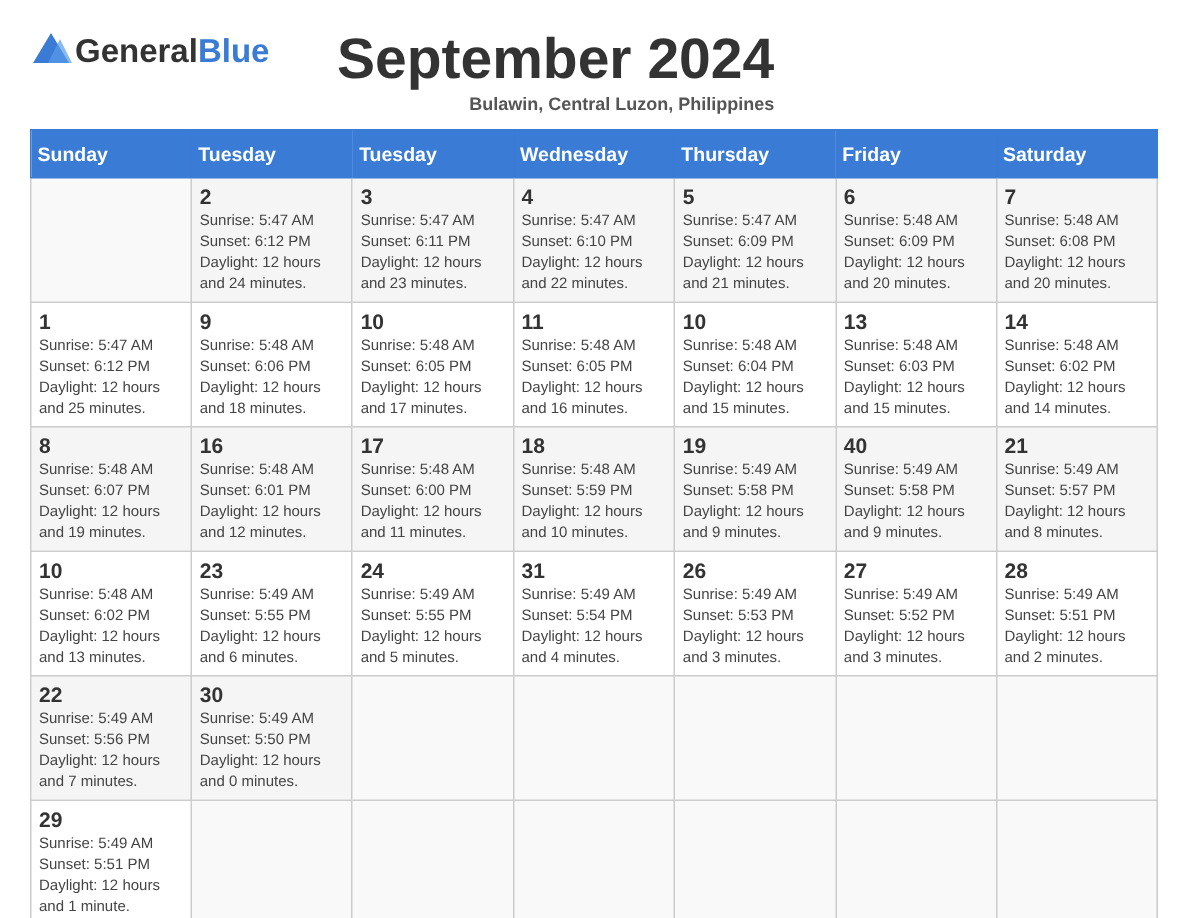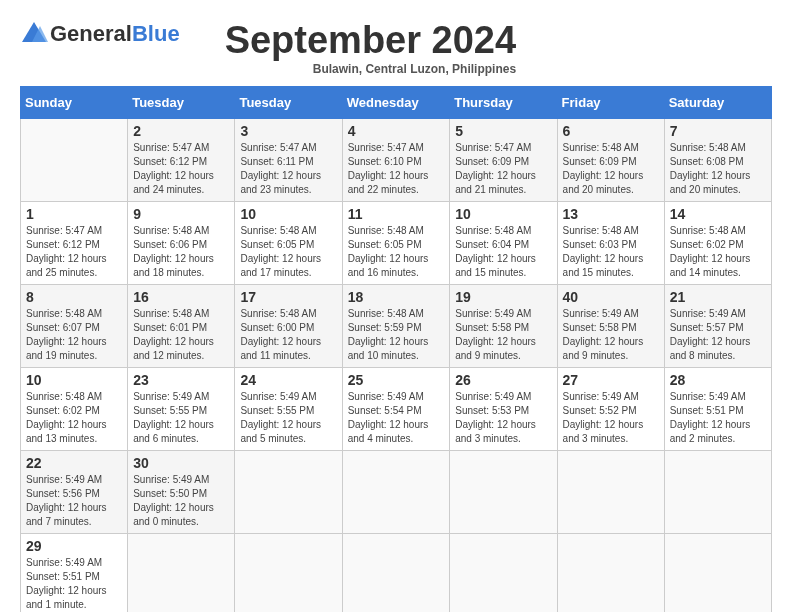--- a/index.html
+++ b/index.html
@@ -220,21 +220,21 @@
         </td>
         <td>
           <span class="day-number">23</span>
           <div class="day-info">Sunrise: 5:49 AM<br>Sunset: 5:55 PM<br>Daylight: 12 hours and 6 minutes.</div>
         </td>
         <td>
           <span class="day-number">24</span>
           <div class="day-info">Sunrise: 5:49 AM<br>Sunset: 5:55 PM<br>Daylight: 12 hours and 5 minutes.</div>
         </td>
         <td>
-          <span class="day-number">25</span>
+          <span class="day-number">31</span>
           <div class="day-info">Sunrise: 5:49 AM<br>Sunset: 5:54 PM<br>Daylight: 12 hours and 4 minutes.</div>
         </td>
         <td>
           <span class="day-number">26</span>
           <div class="day-info">Sunrise: 5:49 AM<br>Sunset: 5:53 PM<br>Daylight: 12 hours and 3 minutes.</div>
         </td>
         <td>
           <span class="day-number">27</span>
           <div class="day-info">Sunrise: 5:49 AM<br>Sunset: 5:52 PM<br>Daylight: 12 hours and 3 minutes.</div>
         </td>

